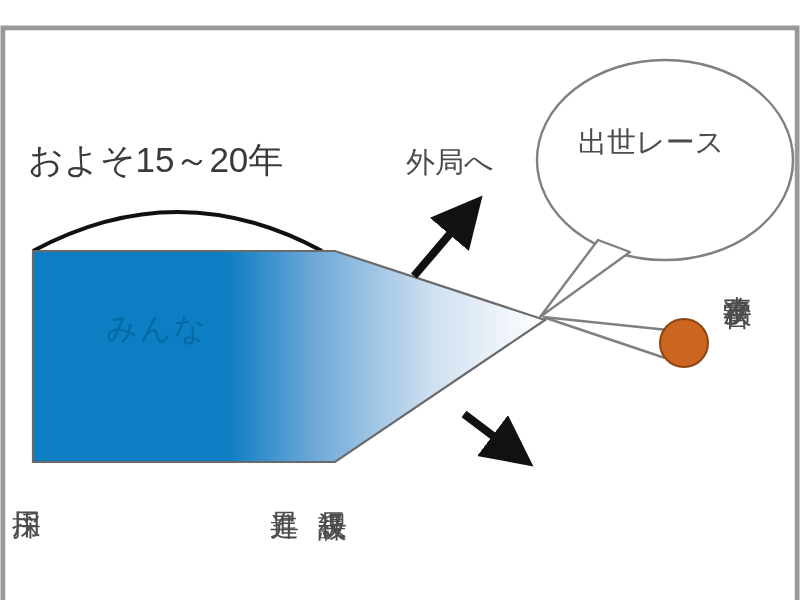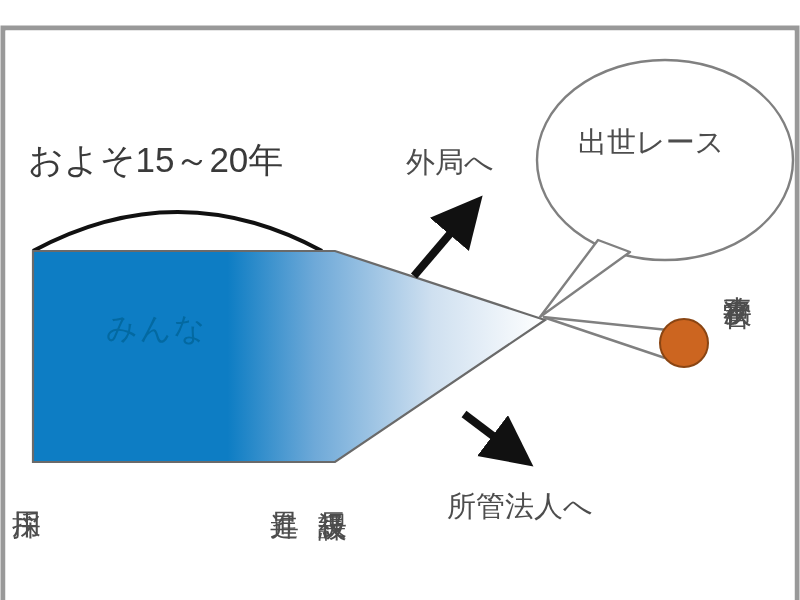--- a/index.html
+++ b/index.html
@@ -138,21 +138,20 @@
   </svg>
 
   <div class="lbl lbl-dark" id="label-duration">およそ15～20年</div>
 
   <div id="label-minna">
     <div>みんな</div>
   </div>
 
   <div class="lbl" id="label-gaikyoku">外局へ</div>
 
-  <div class="lbl" id="label-shokan">所管法人へ</div>
 
   <div class="lbl" id="label-bubble">
     <div>出世レース</div>
   </div>
 
   <div class="vlbl" id="label-jimujikan">事務次官</div>
 
   <div class="vlbl" id="label-saiyou">採用</div>
 
   <div class="vlbl" id="label-shoushin">昇進</div>

